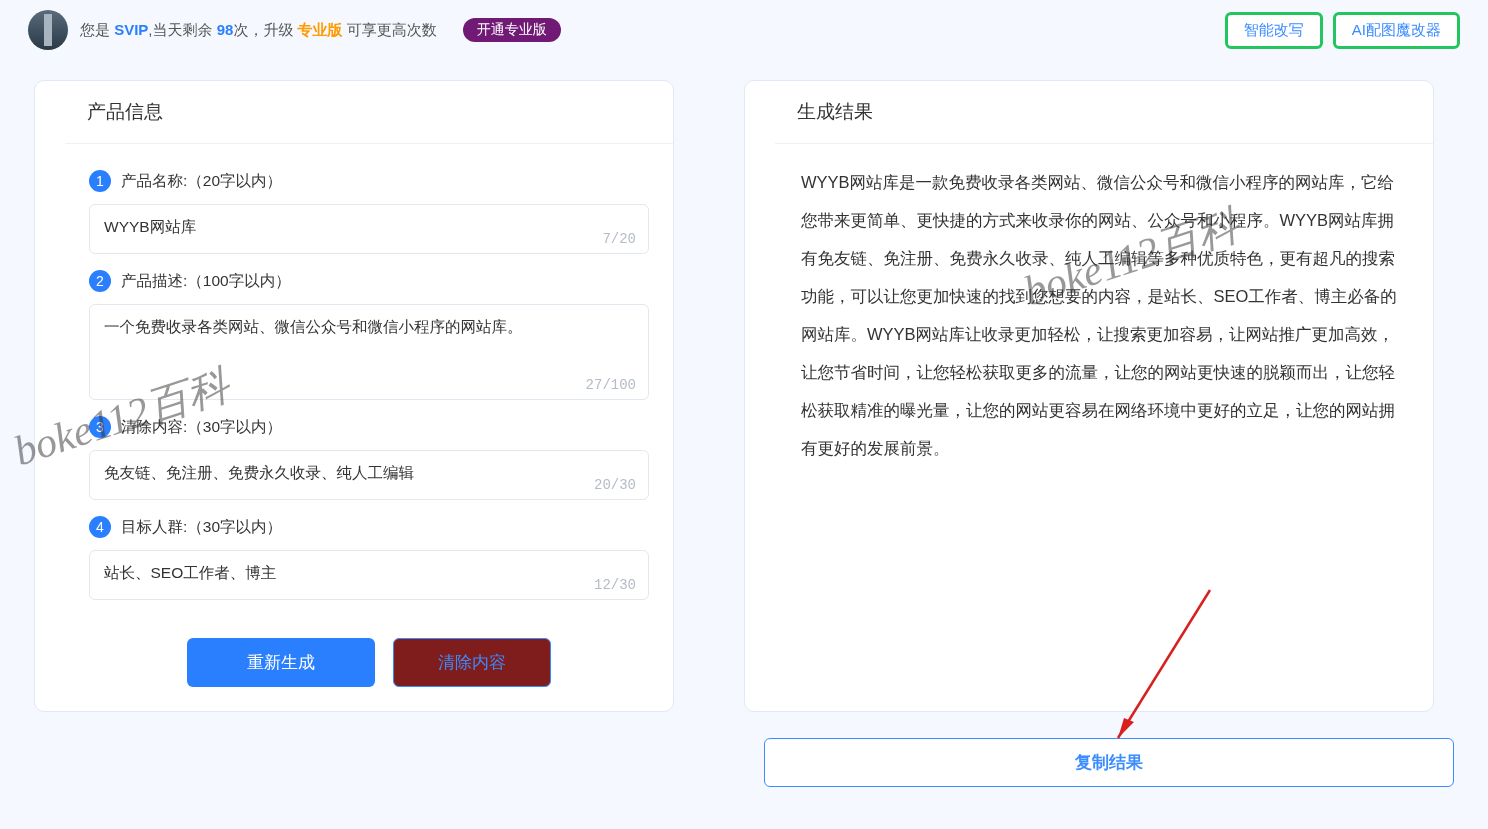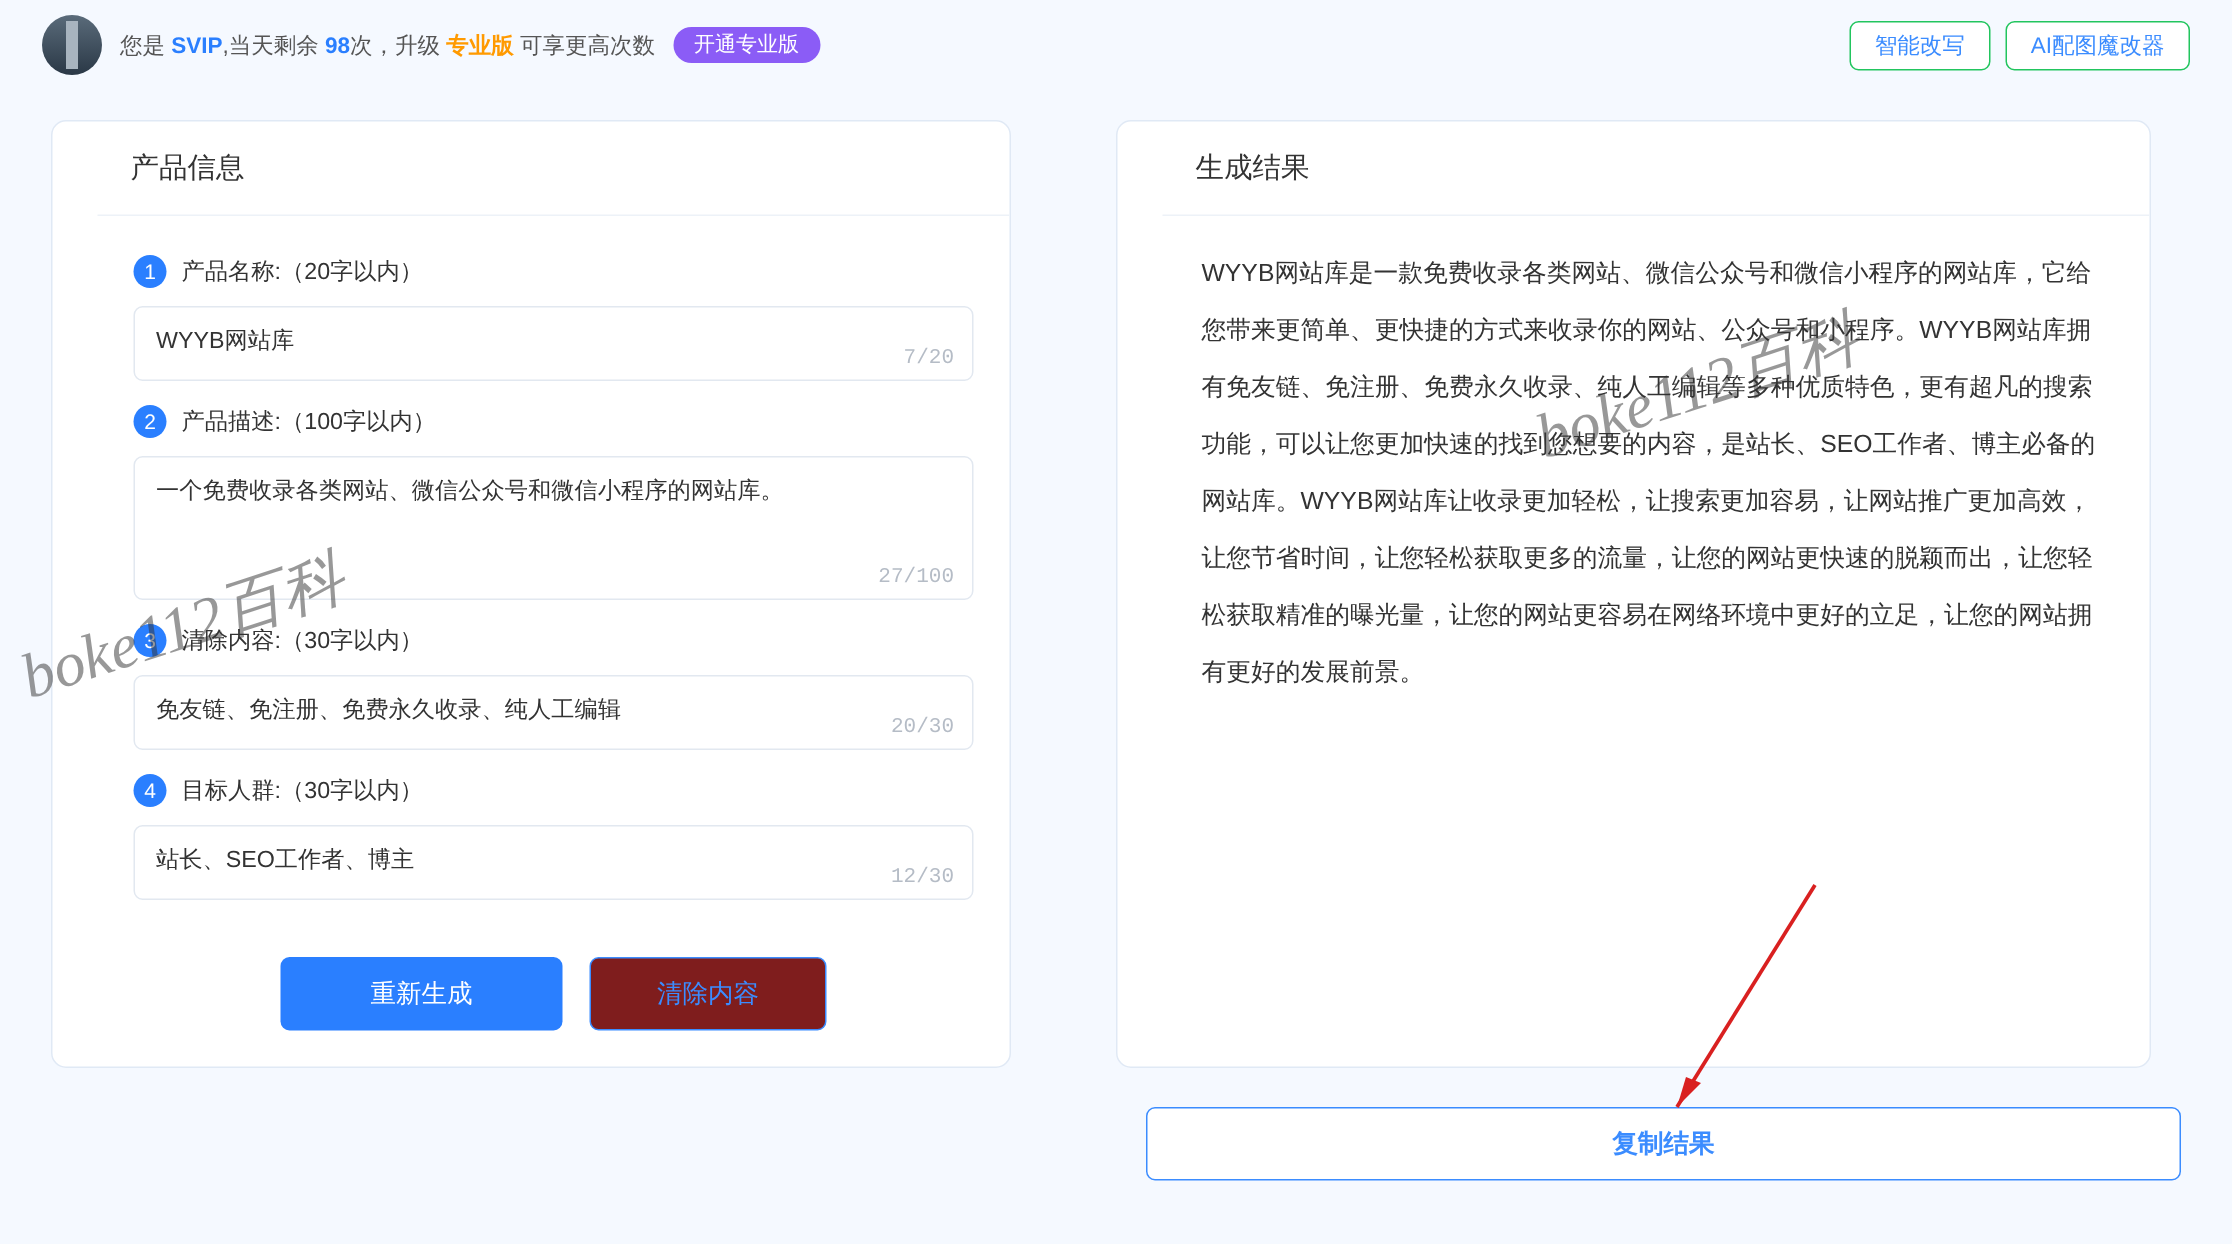--- a/index.html
+++ b/index.html
@@ -35,32 +35,32 @@
       position: absolute;
       left: 16px; top: 4px;
       width: 8px; height: 32px;
       background: #a8b4bf;
     }
     .user-msg { color: #555; font-size: 15px; }
     .svip { color: #2a7fff; font-weight: bold; }
     .count { color: #2a7fff; font-weight: bold; }
     .pro { color: #ff9a00; font-weight: bold; }
     .open-pro {
-      background: #8b5cf6;
+      background: #701a75;
       color: #fff;
       border: none;
       border-radius: 14px;
       padding: 3px 14px;
       font-size: 14px;
       cursor: pointer;
-      margin-left: 0;
+      margin-left: 14px;
     }
     .top-right { display: flex; gap: 10px; }
     .outline-btn {
-      border: 1px solid #22c55e;
+      border: 3px solid #22c55e;
       color: #3b8cff;
       background: #fff;
       border-radius: 6px;
       padding: 6px 16px;
       font-size: 15px;
       cursor: pointer;
     }
     .main { display: flex; gap: 70px; padding: 20px 34px 0 34px; }
     .panel {
       background: #fff;

